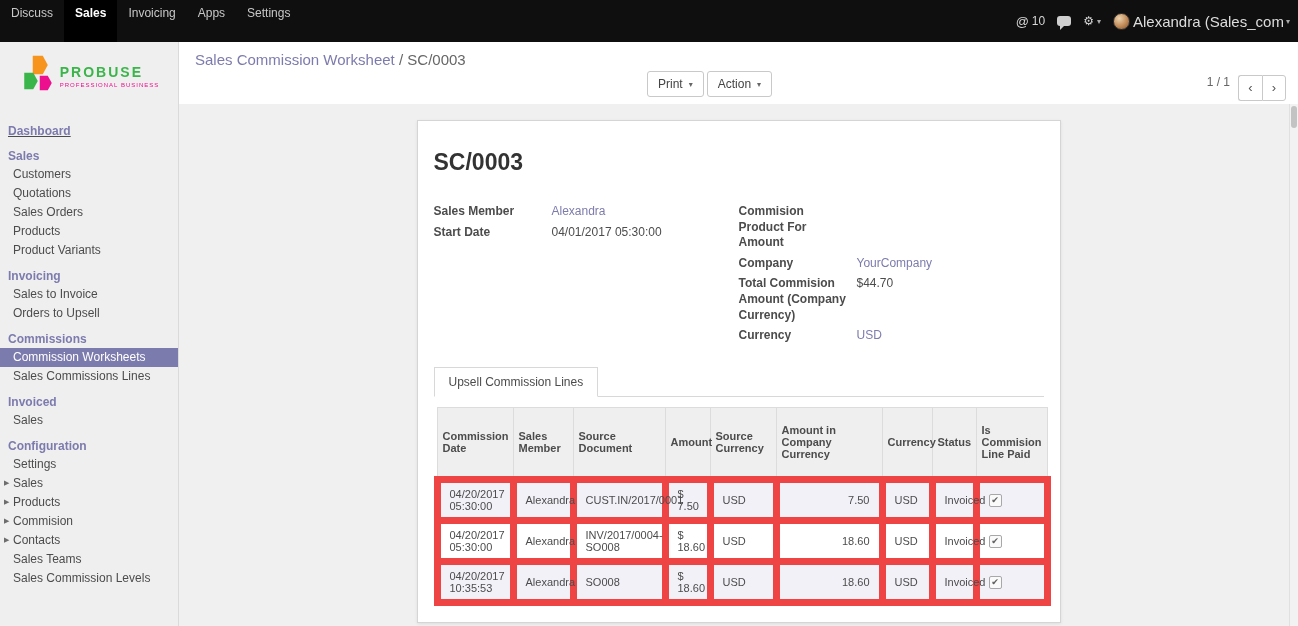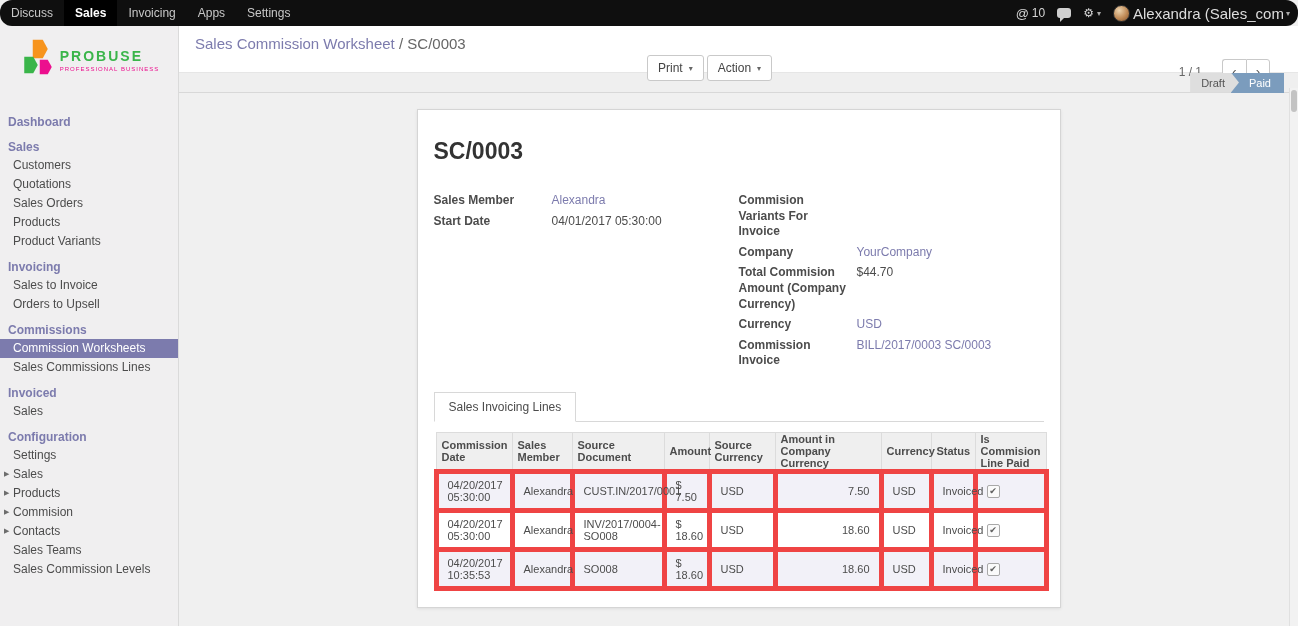--- a/index.html
+++ b/index.html
@@ -1,21 +1,21 @@
 <!DOCTYPE html>
 <html><head>
 <meta charset="utf-8">
 <style>
   * { box-sizing: border-box; margin: 0; padding: 0; }
   body { font-family: "Liberation Sans", sans-serif; background: #fff; }
   .screen { width: 1298px; height: 626px; overflow: hidden; position: relative;
             background: #f0f0f0; font-size: 12px; color: #4c4c4c; }
 
   
-  .navbar { height: 26px; background: #0f0f0f; display: flex; justify-content: space-between; border-radius: 12px; }
+  .navbar { height: 42px; background: #0f0f0f; display: flex; justify-content: space-between; }
   .nav-menus { display: flex; }
   .nav-item { padding: 0 11px; line-height: 26px; color: #c8c8c8; cursor: pointer; font-size: 12px; }
   .nav-item.active { background: #000; color: #fff; font-weight: bold; }
   .systray { display: flex; align-items: center; gap: 12px; padding-right: 8px; }
   .tray { display: inline-flex; align-items: center; gap: 3px; color: #d5d5d5; cursor: pointer; font-size: 12px; }
   .at-icon { font-size: 13px; }
   .chat-bubble { width: 14px; height: 10px; background: #cfcfcf; border-radius: 3px; position: relative; display: inline-block; }
   .chat-bubble::after { content: ""; position: absolute; left: 3px; bottom: -4px;
     border: 4px solid transparent; border-top-color: #cfcfcf; border-left-color: #cfcfcf; }
   .caret { font-size: 8px; color: #aaa; }
@@ -32,37 +32,37 @@
   .logo-mark { position: relative; width: 36px; height: 44px; }
   .hex { position: absolute; clip-path: polygon(25% 4%, 75% 4%, 100% 50%, 75% 96%, 25% 96%); }
   .hex-orange { width: 20px; height: 20px; background: #f7941d; top: 1px; left: 9px; }
   .hex-green  { width: 18px; height: 18px; background: #3ab54a; top: 18px; left: 1px; }
   .hex-pink   { width: 16px; height: 16px; background: #ec0f8e; top: 21px; left: 17px; }
   .logo-name { color: #3ab54a; font-weight: bold; font-size: 14px; letter-spacing: 2px; }
   .logo-tag  { color: #ec0f8e; font-size: 6px; letter-spacing: 1px; margin-top: 2px; }
 
   .sb-heading { color: #7c7bad; font-weight: bold; font-size: 12px; padding: 3px 8px 2px; cursor: pointer; }
   .sb-section { margin-top: 6px; }
-  .sb-section.first { margin-top: 16px; }
+  .sb-section.first { margin-top: 9px; text-decoration: underline; }
   .sb-item { display: flex; align-items: center; padding: 2px 6px 2px 13px; color: #4c4c4c;
              cursor: pointer; font-size: 12px; line-height: 1.25; }
   .sb-item.selected { background: #7c7bad; color: #fff; }
   .expander { font-size: 7px; color: #6d6d6d; width: 9px; margin-left: -9px; flex-shrink: 0; }
 
   
   .main { flex: 1; position: relative; background: #f0f0f0; overflow: hidden; }
 
-  .control-panel { height: 46px; background: #fff; position: relative; }
+  .control-panel { height: 62px; background: #fff; position: relative; }
   .breadcrumb { position: absolute; left: 16px; top: 9px; font-size: 15px; color: #666; }
   .bc-link { color: #7c7bad; cursor: pointer; }
   .cp-buttons { position: absolute; left: 468px; top: 29px; display: flex; gap: 3px; }
   .btn { display: inline-flex; align-items: center; gap: 6px; background: #fff; border: 1px solid #c9c9c9;
          border-radius: 3px; padding: 5px 10px; font-size: 12px; color: #444; cursor: pointer; }
   .btn .caret { color: #666; }
-  .pager { position: absolute; right: 28px; top: 33px; display: flex; align-items: center; gap: 20px; }
+  .pager { position: absolute; right: 12px; top: 33px; display: flex; align-items: flex-start; gap: 8px; }
   .pager-text { color: #666; font-size: 12px; }
   .pager-btns { display: flex; }
   .pager-btn { width: 24px; height: 26px; background: #fff; border: 1px solid #c9c9c9; color: #555;
                text-align: center; line-height: 24px; font-size: 13px; cursor: pointer; }
   .pager-btn.prev { border-radius: 3px 0 0 3px; border-right: none; }
   .pager-btn.next { border-radius: 0 3px 3px 0; }
 
   .statusbar { height: 21px; background: #efefef; border-top: 1px solid #e6e6e6; border-bottom: 1px solid #d8d8d8;
                display: flex; justify-content: flex-end; align-items: center; padding-right: 14px; }
   .step { height: 20px; line-height: 20px; font-size: 11px; cursor: pointer; }
@@ -87,22 +87,22 @@
   .checkbox .check { font-size: 9px; color: #5f5f5f; line-height: 1; }
 
   .notebook { margin-top: 18px; }
   .tabs { border-bottom: 1px solid #d8d8d8; }
   .tab { display: inline-block; padding: 7px 14px; background: #fff; border: 1px solid #d8d8d8;
          border-bottom: 1px solid #fff; margin-bottom: -1px; color: #4c4c4c; cursor: pointer; }
 
   table { border-collapse: collapse; table-layout: fixed; width: 100%; font-size: 11px; }
   .lines-table { margin-top: 10px; }
   .lines-table th { background: #efefef; border: 1px solid #dcdcdc; font-weight: bold; text-align: left;
-                    padding: 0 5px; vertical-align: middle; color: #4c4c4c; }
-  .lines-table td { border: 5px solid #ef4444; padding: 5px 9px; vertical-align: middle; color: #4c4c4c; }
+                    padding: 16px 5px; vertical-align: middle; color: #4c4c4c; }
+  .lines-table td { border: 7px solid #ef4444; padding: 5px 9px; vertical-align: middle; color: #4c4c4c; }
   tr.striped td { background: #f2f1f8; }
   .num { text-align: right; }
 
   .scrollbar { position: absolute; top: 62px; right: 0; bottom: 0; width: 9px; background: #f2f2f2;
                border-left: 1px solid #e0e0e0; }
   .scroll-thumb { position: absolute; top: 2px; left: 1px; width: 6px; height: 22px; background: #c3c3c3; border-radius: 3px; }
 </style>
 </head>
 <body>
 
@@ -251,68 +251,60 @@
         </div>
         <div class="pager">
           <span class="pager-text">1 / 1</span>
           <span class="pager-btns">
             <button class="pager-btn prev">‹</button>
             <button class="pager-btn next">›</button>
           </span>
         </div>
       </div>
 
-      <div class="statusbar">
-        <span class="step step-inactive">Draft</span>
-        <span class="step step-active">Paid</span>
-      </div>
 
       <div class="form-area">
         <div class="sheet">
 
           <h1 class="sheet-title">SC/0003</h1>
 
           <div class="fields">
             <div class="fgroup left">
               <div class="frow">
                 <span class="flabel">Sales Member</span>
                 <span class="fvalue link">Alexandra</span>
               </div>
               <div class="frow">
                 <span class="flabel">Start Date</span>
                 <span class="fvalue">04/01/2017 05:30:00</span>
               </div>
             </div>
 
             <div class="fgroup">
               <div class="frow">
-                <span class="flabel">Commision Variants For Invoice</span>
+                <span class="flabel">Commision Product For Amount</span>
               </div>
               <div class="frow">
                 <span class="flabel">Company</span>
                 <span class="fvalue link">YourCompany</span>
               </div>
               <div class="frow">
                 <span class="flabel">Total Commision Amount (Company Currency)</span>
                 <span class="fvalue">$44.70</span>
               </div>
               <div class="frow">
                 <span class="flabel">Currency</span>
                 <span class="fvalue link">USD</span>
               </div>
-              <div class="frow">
-                <span class="flabel">Commission Invoice</span>
-                <span class="fvalue link">BILL/2017/0003 SC/0003</span>
-              </div>
             </div>
           </div>
 
           <div class="notebook">
             <div class="tabs">
-              <span class="tab">Sales Invoicing Lines</span>
+              <span class="tab">Upsell Commission Lines</span>
             </div>
 
             <table class="lines-table">
               <colgroup>
                 <col style="width:76px">
                   <col style="width:60px">
                   <col style="width:92px">
                   <col style="width:45px">
                 <col style="width:66px">
                   <col style="width:106px">

